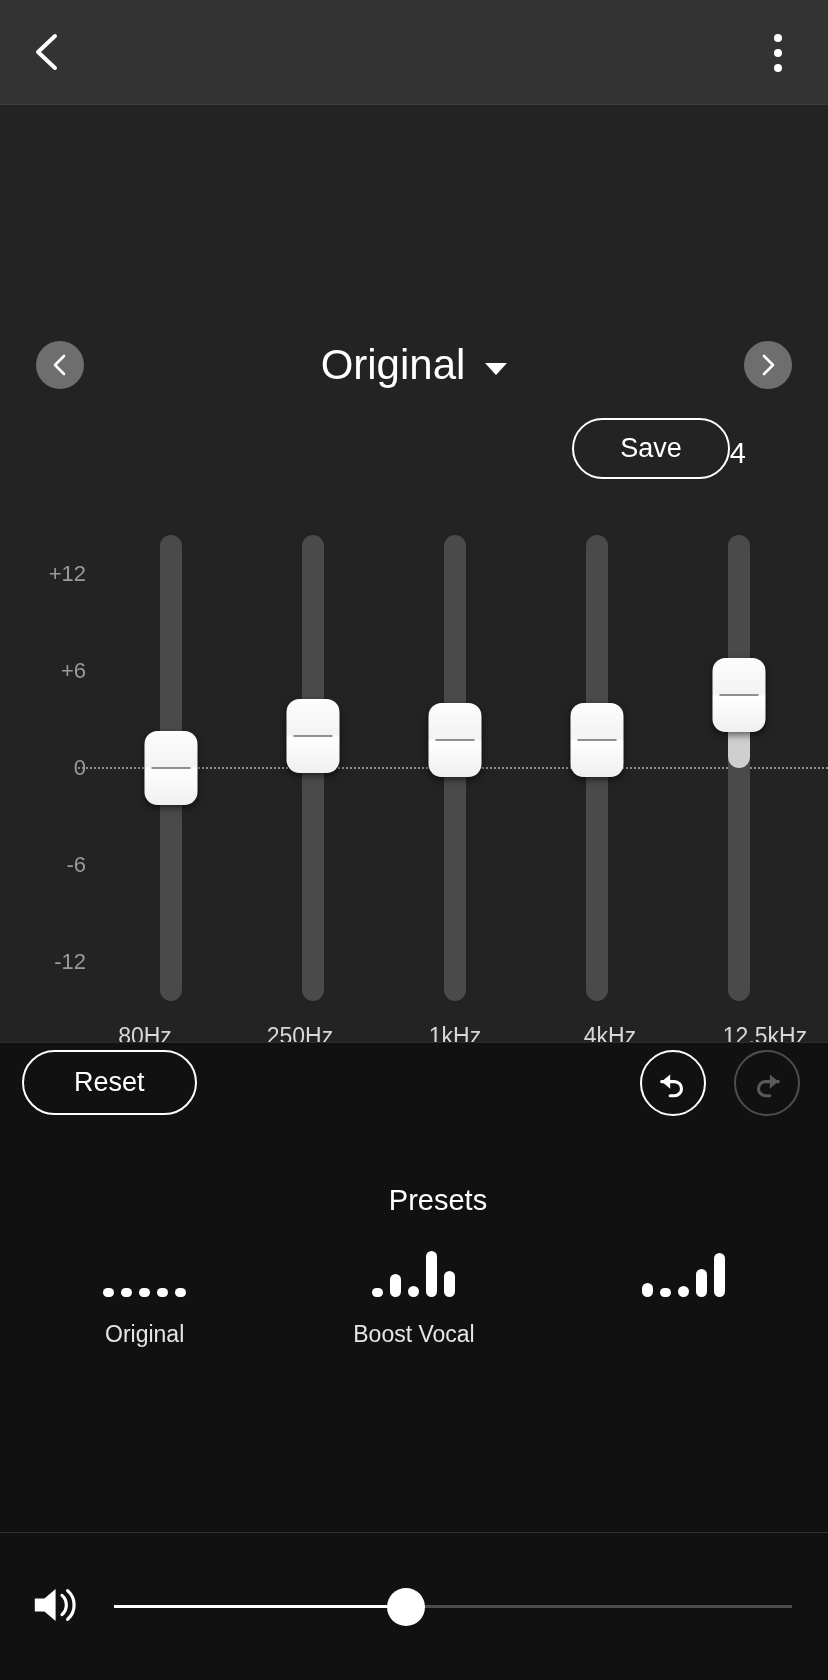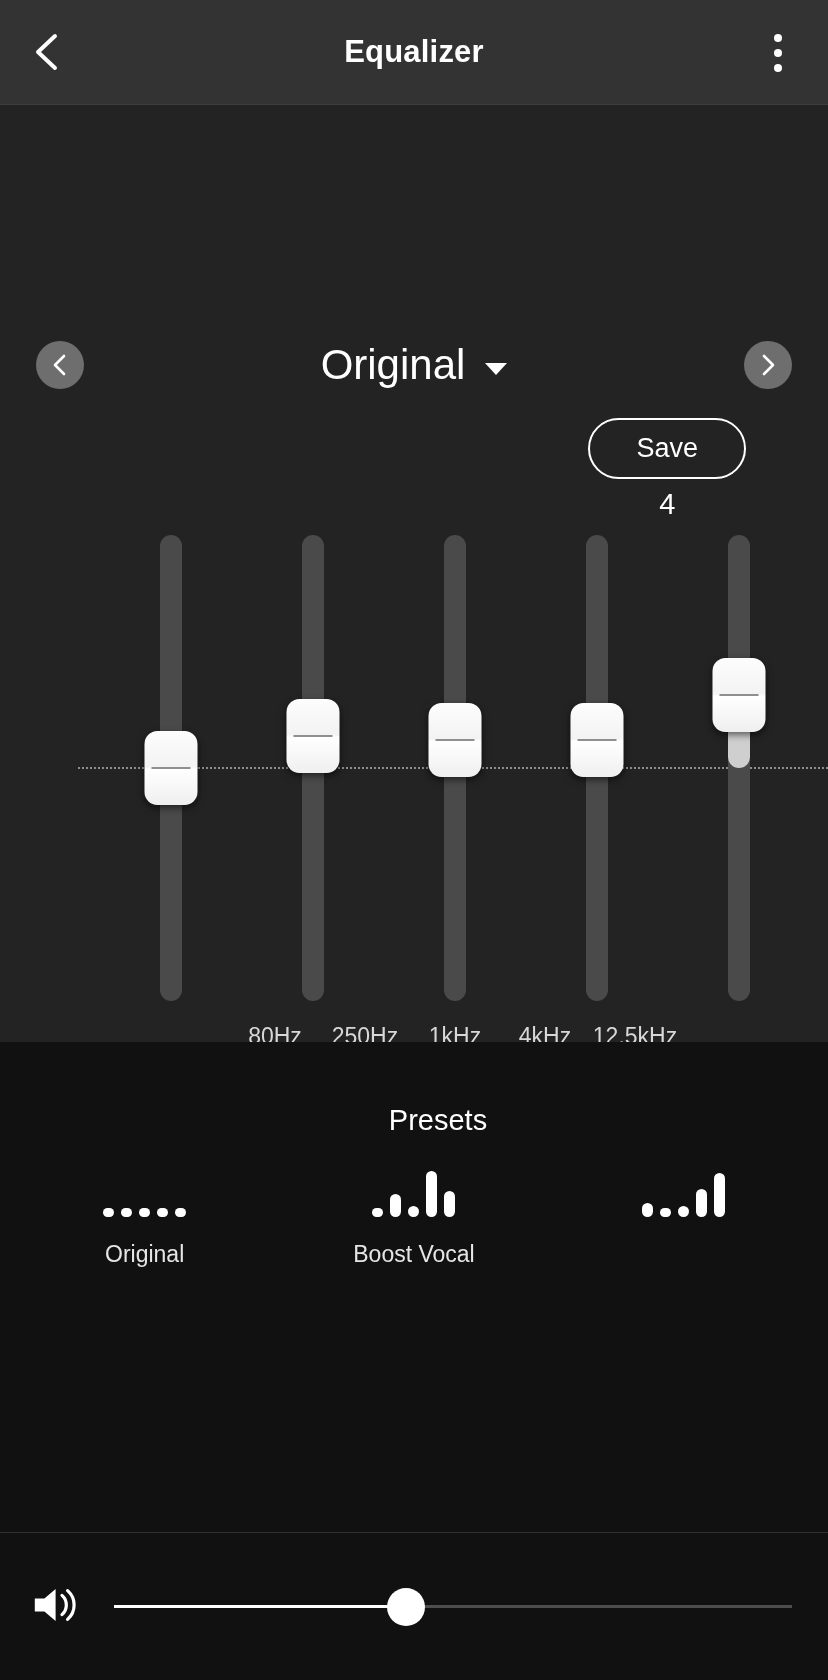--- a/index.html
+++ b/index.html
@@ -47,21 +47,21 @@
     color: #ffffff; font-size: 42px; font-weight: 400;
   }
   .caret {
     width: 0; height: 0; border-left: 11px solid transparent;
     border-right: 11px solid transparent; border-top: 12px solid #ffffff;
     margin-top: 8px;
   }
 
   .save-wrap {
     position: absolute; top: 313px; right: 82px;
-    display: flex; flex-direction: column; align-items: center;
+    display: flex; flex-direction: row; align-items: center;
   }
   .save-btn {
     border: 2px solid #ffffff; border-radius: 34px;
     color: #ffffff; font-size: 27px; background: transparent;
     padding: 15px 46px; line-height: 1;
   }
   .save-count { color: #ffffff; font-size: 29px; margin-top: 9px; }
 
   
   .eq-area { position: absolute; top: 430px; left: 0; right: 0; height: 470px; }
@@ -91,21 +91,21 @@
     background: linear-gradient(180deg, #fdfdfd 0%, #f3f3f3 48%, #ffffff 52%, #efefef 100%);
     box-shadow: 0 3px 7px rgba(0,0,0,.55);
     left: 50%; transform: translateX(-50%);
   }
   .thumb::after {
     content: ""; position: absolute; left: 7px; right: 7px; top: 50%;
     height: 2px; background: #8f8f8f; transform: translateY(-1px);
   }
   .freq-labels {
     position: absolute; left: 100px; right: 18px; top: 488px;
-    display: flex; justify-content: center;
+    display: flex; justify-content: space-between;
   }
   .freq-labels span {
     width: 90px; text-align: center; color: #d8d8d8; font-size: 23px;
   }
 
   
   .control-bar {
     background: #111111; flex: none; height: 80px; position: relative;
     display: flex; align-items: center; padding: 0 22px;
     border-top: 1px solid #2a2a2a;
@@ -158,21 +158,20 @@
 <body>
 
 <div class="screen">
 
   <div class="header">
     <div class="hdr-back">
       <svg width="34" height="44" viewBox="0 0 34 44">
         <polyline points="24,6 7,22 24,38" fill="none" stroke="#ffffff" stroke-width="4" stroke-linecap="round" stroke-linejoin="round"></polyline>
       </svg>
     </div>
-    <div class="hdr-title">Equalizer</div>
     <div class="hdr-menu">
       <i></i>
       <i></i>
       <i></i>
     </div>
   </div>
 
   <div class="eq-panel">
 
     <div class="preset-nav">
@@ -191,20 +190,27 @@
         </svg>
       </div>
     </div>
 
     <div class="save-wrap">
       <button class="save-btn">Save</button>
       <span class="save-count">4</span>
     </div>
 
     <div class="eq-area">
+      <div class="y-axis">
+          <span class="y-tick" style="top: 38.8333px;">+12</span>
+          <span class="y-tick" style="top: 135.917px;">+6</span>
+          <span class="y-tick" style="top: 233px;">0</span>
+          <span class="y-tick" style="top: 330.083px;">-6</span>
+          <span class="y-tick" style="top: 427.167px;">-12</span>
+        </div>
       <div class="zero-line"></div>
       <div class="sliders">
           <div class="slider">
             <div class="track"></div>
             <div class="thumb" style="top: 196px;"></div>
           </div>
           <div class="slider">
             <div class="track"></div>
             <div class="fill" style="top: 200.639px; height: 32.3611px;"></div>
             <div class="thumb" style="top: 163.639px;"></div>
@@ -228,20 +234,37 @@
       <div class="freq-labels">
           <span>80Hz</span>
           <span>250Hz</span>
           <span>1kHz</span>
           <span>4kHz</span>
           <span>12.5kHz</span>
         </div>
     </div>
   </div>
 
+  <div class="control-bar">
+    <button class="reset-btn">Reset</button>
+    <div class="hist-group">
+      <div class="hist-circle">
+        <svg width="34" height="34" viewBox="0 0 24 24">
+          <path d="M4 11h9a5 5 0 0 1 0 10h-3" fill="none" stroke="#ffffff" stroke-width="2.2" stroke-linecap="round" stroke-linejoin="round"></path>
+          <polygon points="4,11 10,6 10,16" fill="#ffffff"></polygon>
+        </svg>
+      </div>
+      <div class="hist-circle disabled">
+        <svg width="34" height="34" viewBox="0 0 24 24">
+          <path d="M20 11h-9a5 5 0 0 0 0 10h3" fill="none" stroke="#5a5a5a" stroke-width="2.2" stroke-linecap="round" stroke-linejoin="round"></path>
+          <polygon points="20,11 14,6 14,16" fill="#5a5a5a"></polygon>
+        </svg>
+      </div>
+    </div>
+  </div>
 
   <div class="presets-section">
     <div class="presets-title">Presets</div>
     <div class="presets-row">
         <div class="preset-item">
           <div class="preset-icon">
             <b style="height: 9px;"></b>
             <b style="height: 9px;"></b>
             <b style="height: 9px;"></b>
             <b style="height: 9px;"></b>

